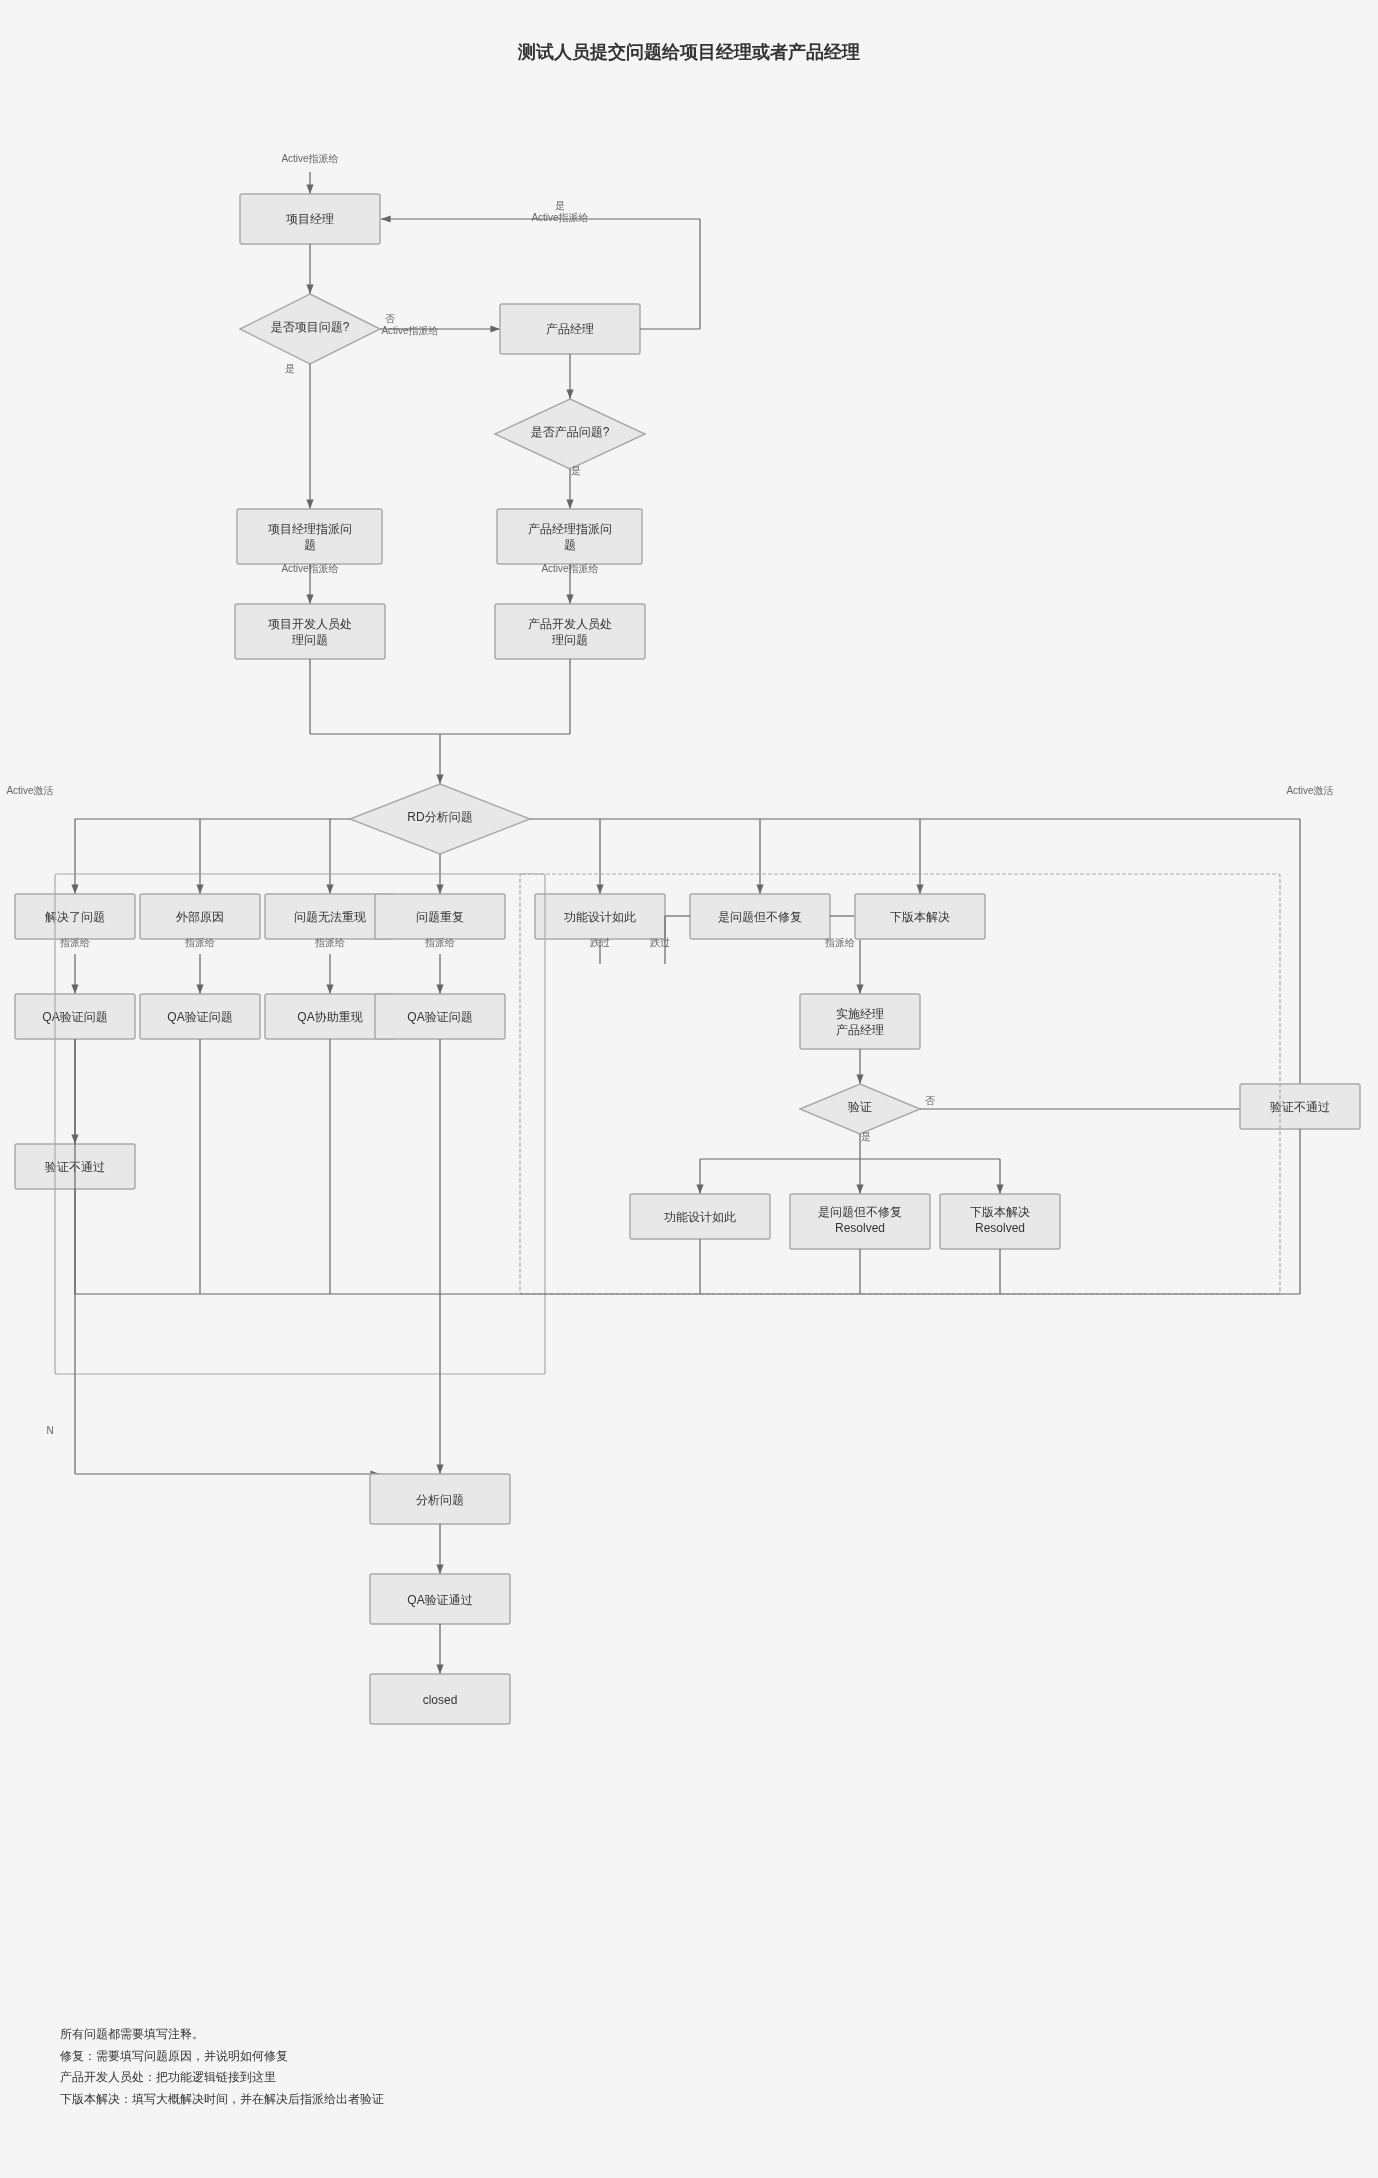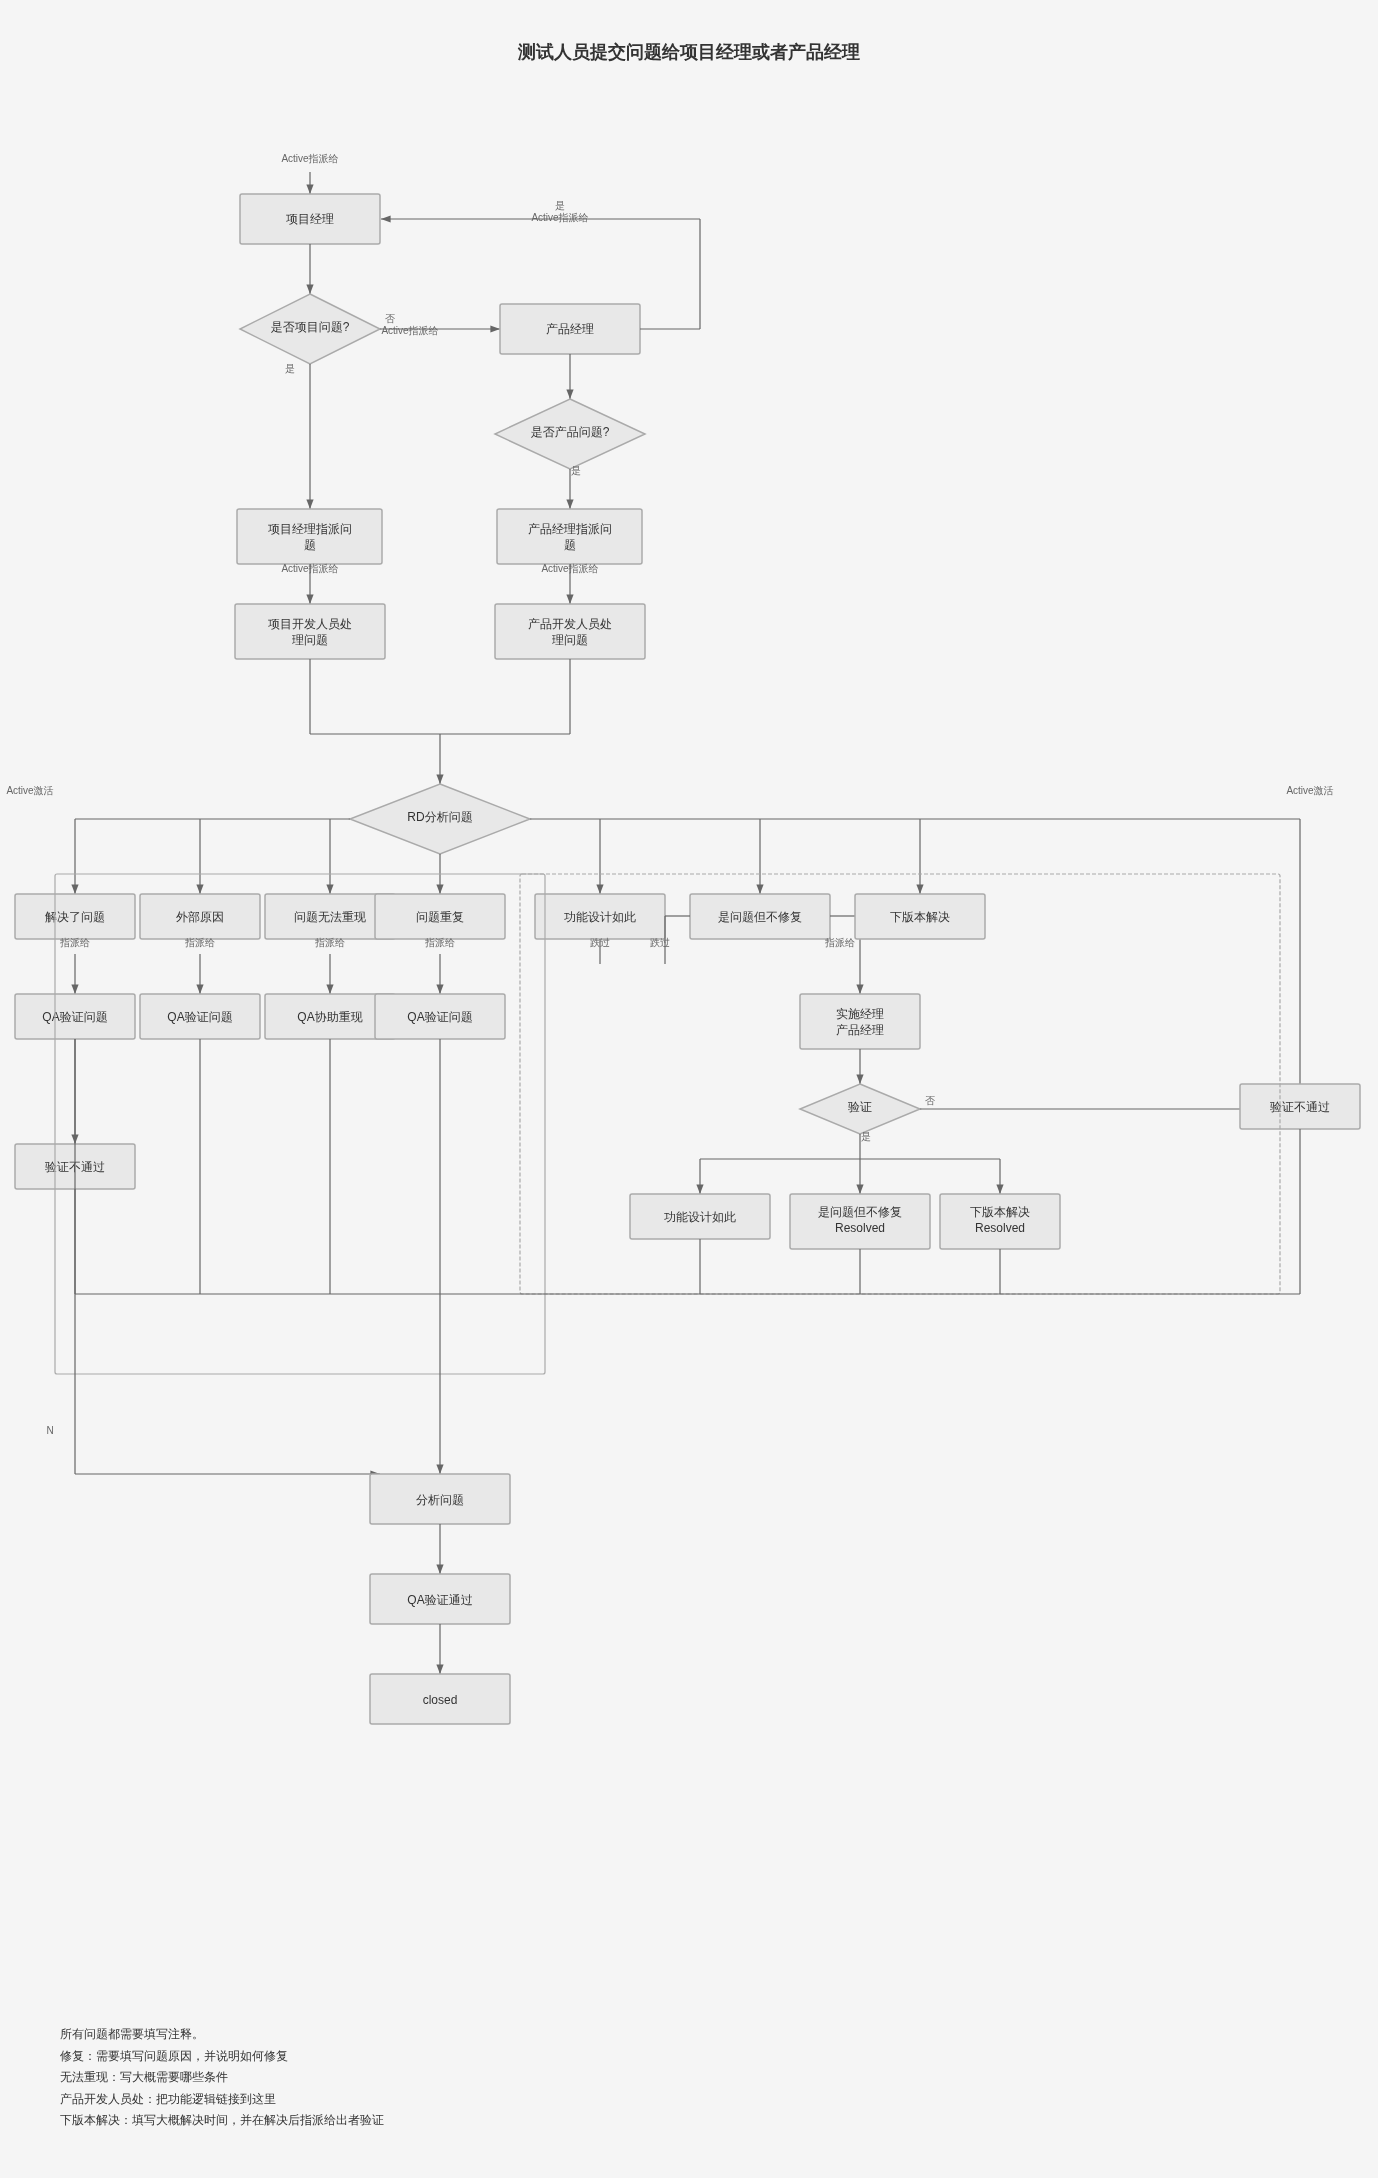--- a/index.html
+++ b/index.html
@@ -296,17 +296,16 @@
 
       <line x1="600" y1="845" x2="600" y2="870" stroke="#666" stroke-width="1.2"></line>
       <line x1="665" y1="860" x2="665" y2="870" stroke="#666" stroke-width="1.2"></line>
 
     </svg>
   </div>
 
   <div class="notes-section">
     <div>所有问题都需要填写注释。</div>
     <div>修复：需要填写问题原因，并说明如何修复</div>
-    <div>无法重现：写大概需要哪些条件</div>
     <div>产品开发人员处：把功能逻辑链接到这里</div>
     <div>下版本解决：填写大概解决时间，并在解决后指派给出者验证</div>
   </div>
 </div>
 
 </body></html>

